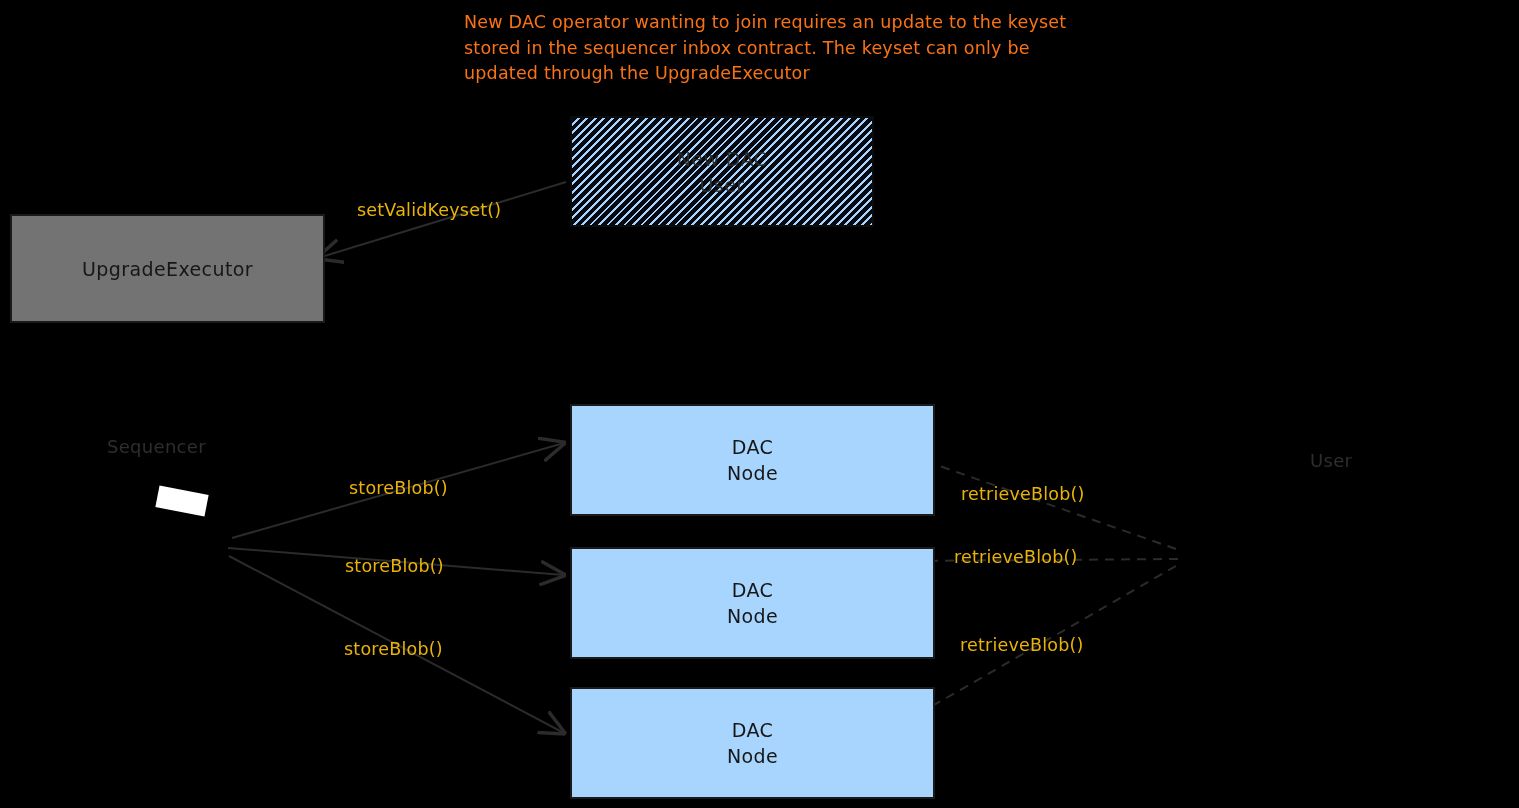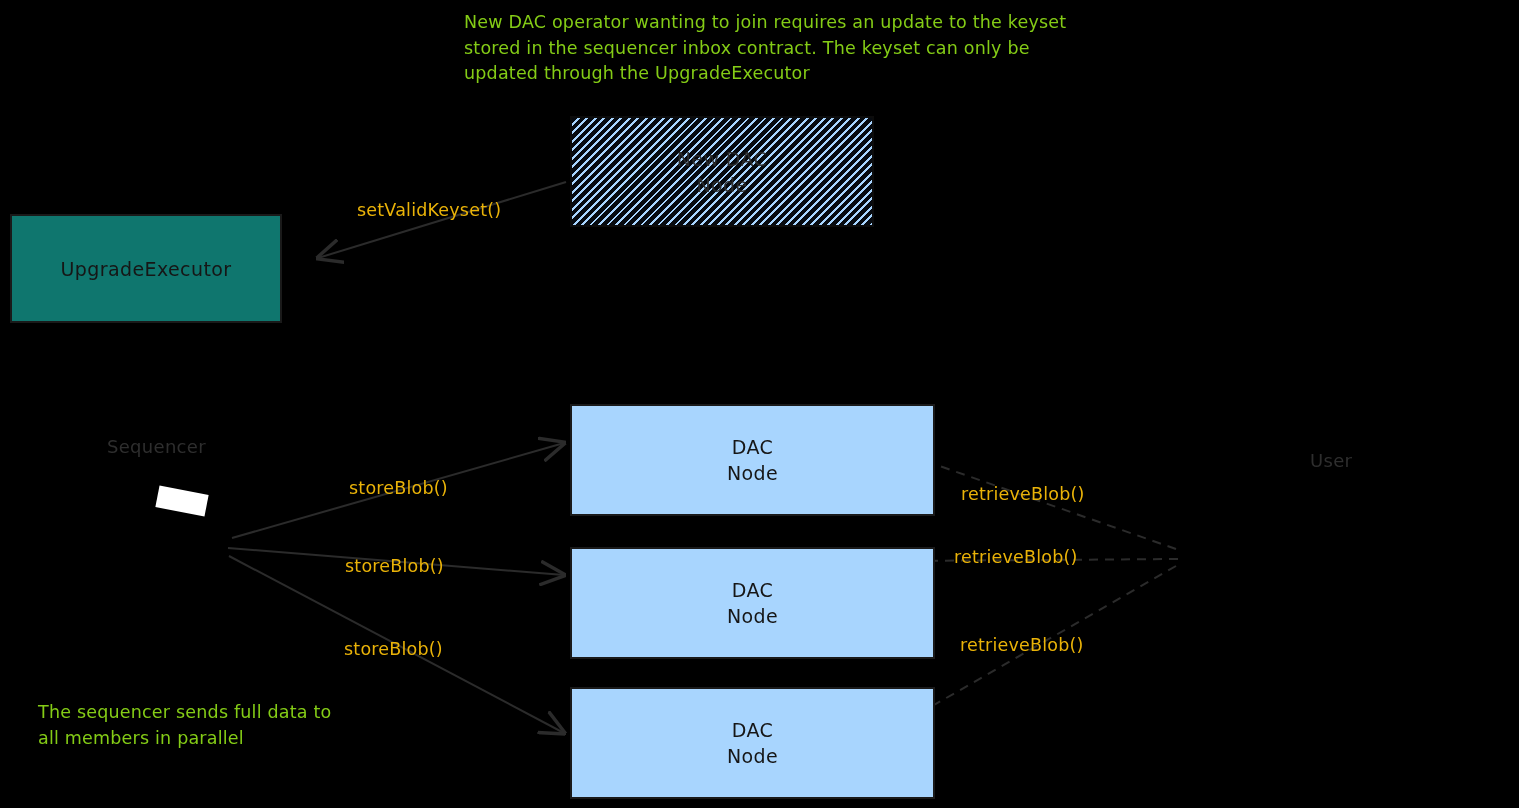--- a/index.html
+++ b/index.html
@@ -41,23 +41,23 @@
     font-family: "DejaVu Sans", sans-serif;
     font-size: 19px;
     line-height: 26px;
     text-align: center;
     letter-spacing: 0.4px;
     white-space: pre-line;
   }
   #upgrade-executor {
     left: 10px;
     top: 214px;
-    width: 272px;
+    width: 315px;
     height: 109px;
-    background: #0f766e;
+    background: #737373;
   }
   #new-dac-node {
     left: 570px;
     top: 116px;
     width: 304px;
     height: 111px;
     background: #000000;
     background-image: repeating-linear-gradient(
         -45deg,
         #a8d5ff 0px,
@@ -76,21 +76,21 @@
     left: 570px;
     width: 365px;
     background: #A8D5FE;
   }
   #dac-node-1 { top: 404px; height: 112px; }
   #dac-node-2 { top: 547px; height: 112px; }
   #dac-node-3 { top: 687px; height: 112px; }
 
   .annotation {
     position: absolute;
-    color: #84cc16;
+    color: #f97316;
     font-family: "DejaVu Sans", sans-serif;
     font-size: 17.5px;
     line-height: 25.5px;
     letter-spacing: 0.2px;
     white-space: pre-line;
   }
   #note-top      { left: 464px; top: 10px;  width: 625px; }
   #note-right    { left: 1177px; top: 330px; width: 340px; }
   #note-bottom   { left: 38px;  top: 700px; width: 300px; }
 
@@ -175,21 +175,21 @@
       <path d="M 1176 566 L 894 728" fill="none" stroke="#2b2b2b" stroke-width="2" stroke-dasharray="9 7" marker-end="url(#arrow-dashed)"></path>
     </g>
   </svg>
 
   <div class="node-box" id="upgrade-executor">
     <span class="node-label">UpgradeExecutor</span>
   </div>
 
   <div class="node-box" id="new-dac-node">
     <span class="node-label">New DAC
-Node</span>
+User</span>
   </div>
 
   <div class="node-box dac-node" id="dac-node-1">
     <span class="node-label">DAC
 Node</span>
   </div>
 
   <div class="node-box dac-node" id="dac-node-2">
     <span class="node-label">DAC
 Node</span>
@@ -216,15 +216,14 @@
 
   <div class="edge-label" id="label-retrieveblob-1">retrieveBlob()</div>
 
   <div class="edge-label" id="label-retrieveblob-2">retrieveBlob()</div>
 
   <div class="edge-label" id="label-retrieveblob-3">retrieveBlob()</div>
 
   <div class="annotation" id="note-top">New DAC operator wanting to join requires an update to the keyset stored in the sequencer inbox contract. The keyset can only be updated through the UpgradeExecutor</div>
 
 
-  <div class="annotation" id="note-bottom">The sequencer sends full data to all members in parallel</div>
 
 </div>
 
 </body></html>

